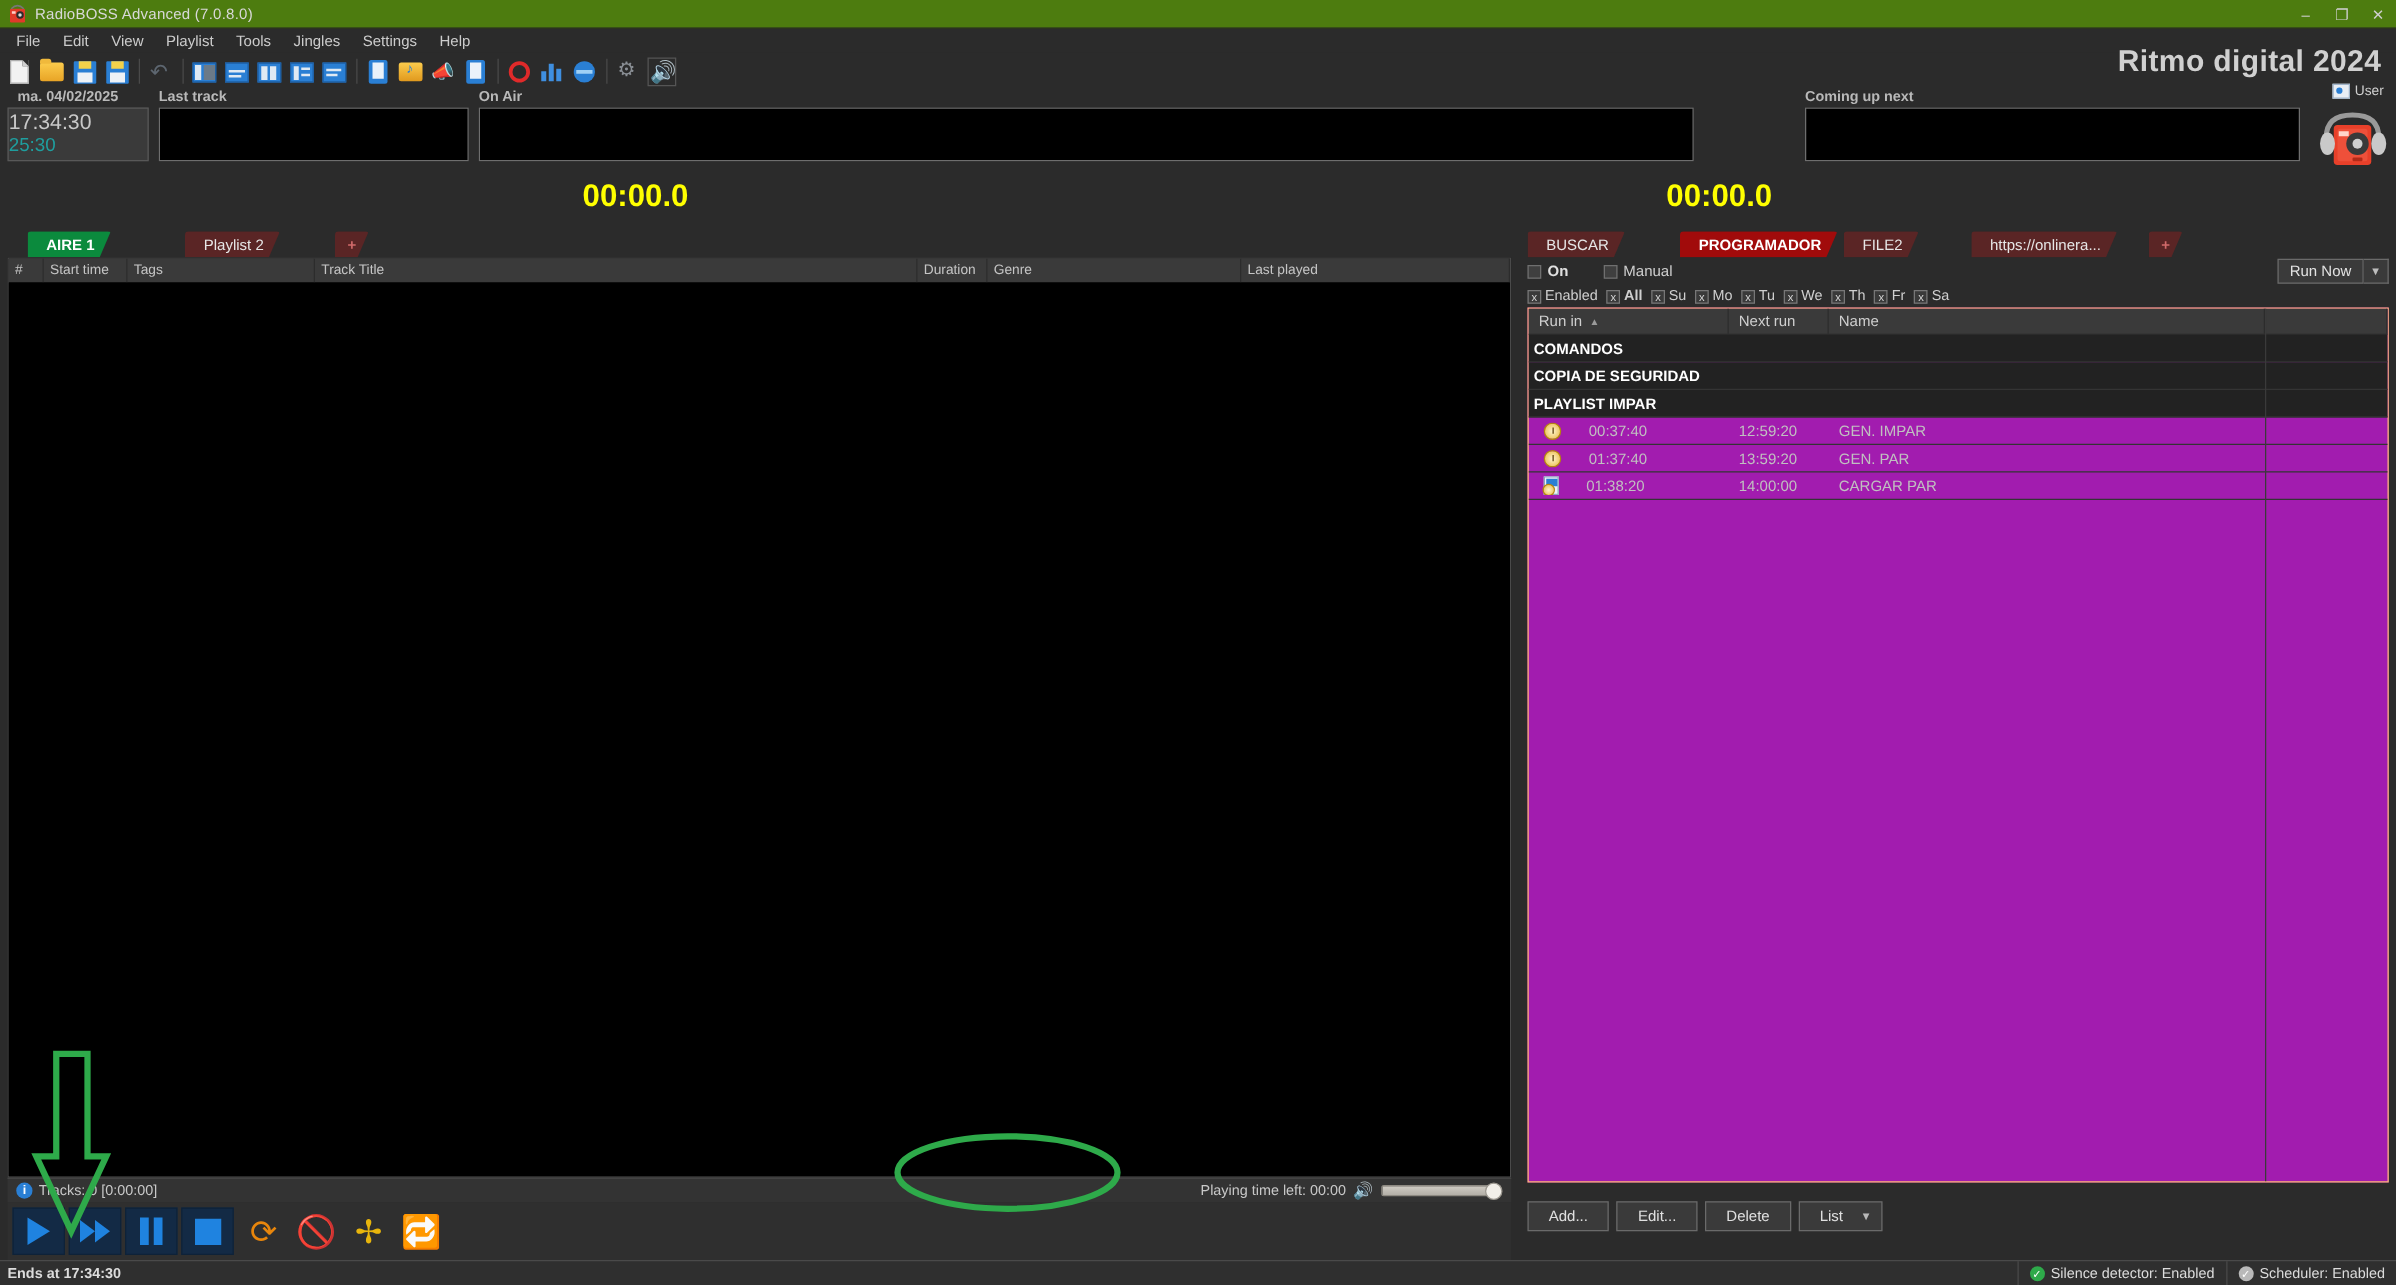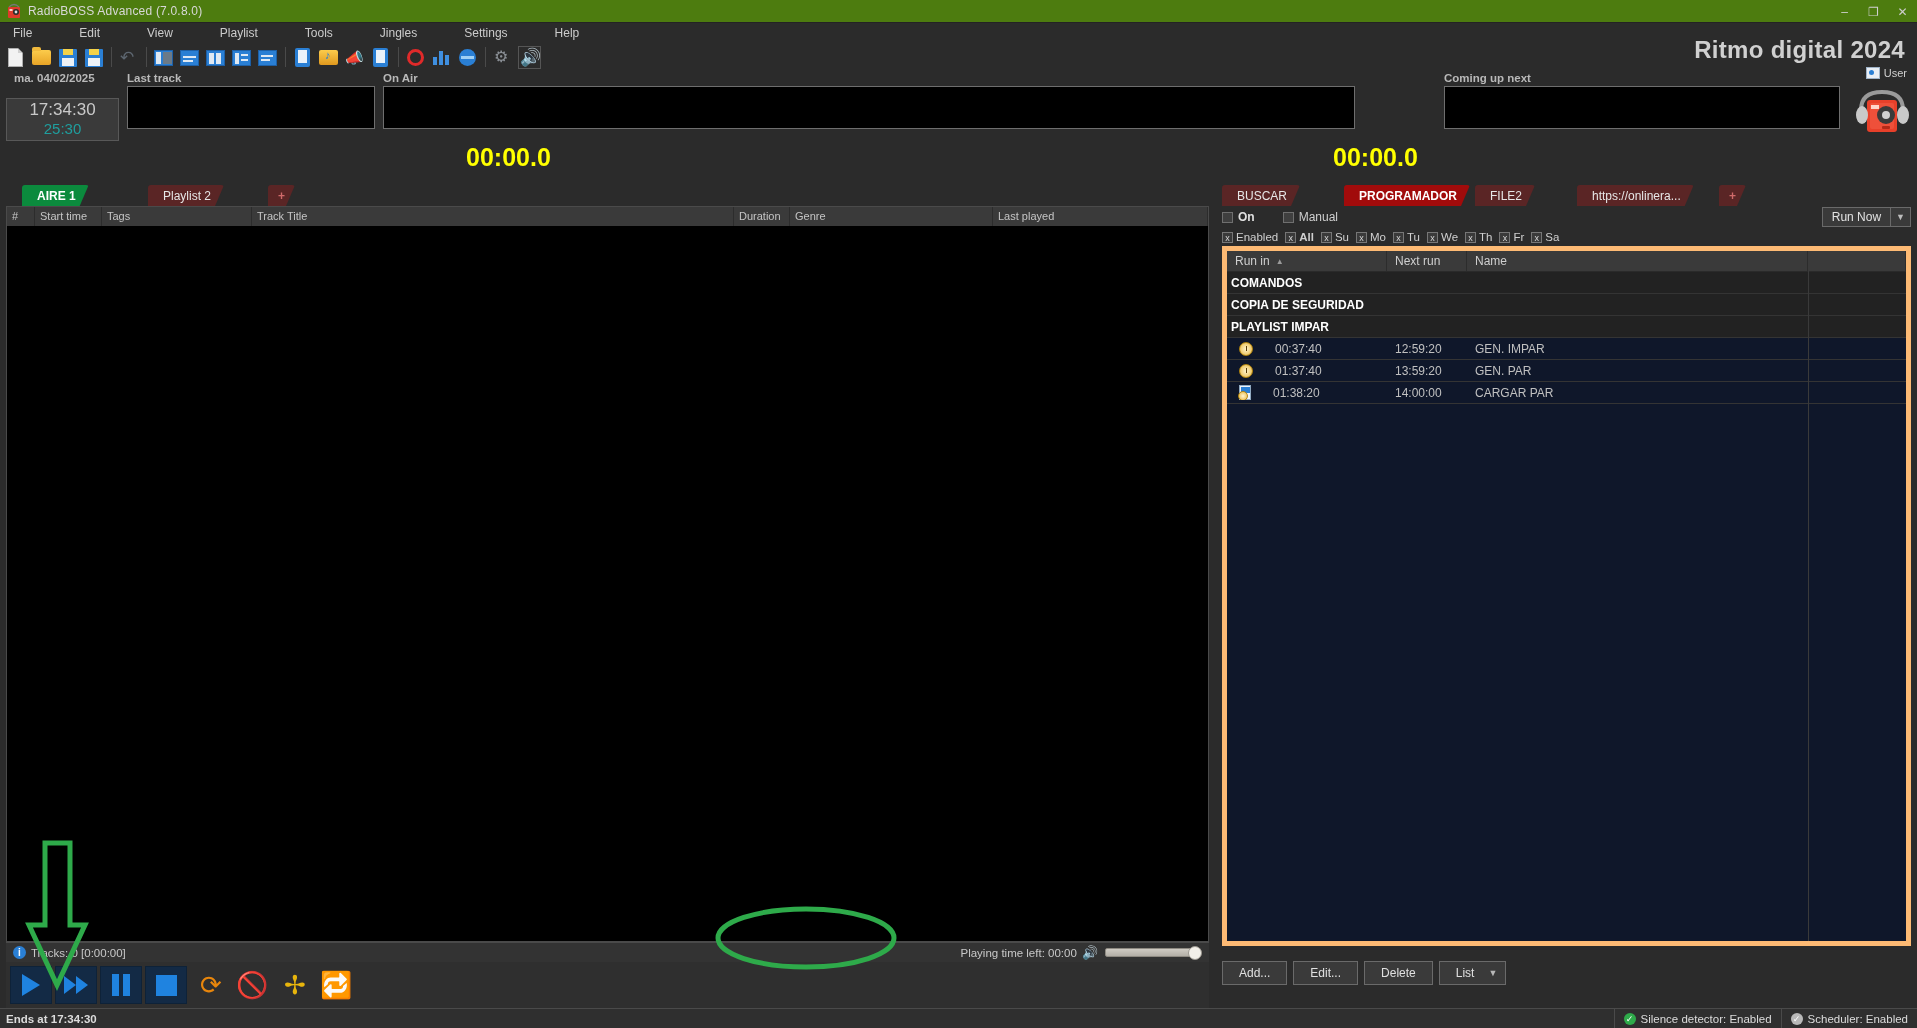--- a/index.html
+++ b/index.html
@@ -21,21 +21,21 @@
     width: 16px; height: 16px; margin: 0 6px 0 6px; position: relative; flex: none;
   }
   #title-text { font-size: 12px; color: #d8d8d8; letter-spacing: .2px; }
   #win-buttons { position: absolute; right: 0; top: 0; height: 23px; display: flex; }
   .win-btn {
     width: 29px; height: 23px; display: flex; align-items: center; justify-content: center;
     color: #cfcfcf; font-size: 12px; line-height: 1;
   }
 
   
-  #menubar { height: 19px; display: flex; align-items: center; padding-left: 4px; background: #2b2b2b; gap: 29px; }
+  #menubar { height: 19px; display: flex; align-items: center; padding-left: 4px; background: #2b2b2b; }
   .menu-item { font-size: 12px; color: #cccccc; padding: 1px 9px; }
 
   
   #toolbar { height: 30px; display: flex; align-items: center; padding-left: 5px; background: #2b2b2b; position: relative; }
   .tb { width: 21px; height: 21px; margin-right: 5px; position: relative; flex: none; }
   .tb-sep { width: 1px; height: 20px; background: #4a4a4a; margin: 0 6px 0 2px; flex: none; }
 
   .ic-doc { width: 15px; height: 19px; background: #f2f2f2; border: 1px solid #aeaeae;
             position: absolute; left: 3px; top: 1px; }
   .ic-doc:after { content: ""; position: absolute; right: -1px; top: -1px;
@@ -69,22 +69,22 @@
     font-size: 24px; font-weight: bold; color: #d0d0d0; letter-spacing: .3px;
   }
   #user-chip { position: absolute; right: 10px; top: 25px; display: flex; align-items: center; gap: 4px; font-size: 11px; color: #d0d0d0; }
   #user-chip .uico { width: 14px; height: 12px; background: #e8eef5; border: 1px solid #9fb3c8; position: relative; }
   #user-chip .uico:after { content:""; position:absolute; left:2px; top:2px; width:5px;height:5px;border-radius:50%;background:#2a7fd4; }
 
   
   #infostrip { position: relative; height: 74px; padding-left: 6px; }
   .lbl { font-size: 11.5px; font-weight: bold; color: #b9b9b9; }
   #clockbox {
-    position: absolute; left: 6px; top: 26px; width: 113px; height: 43px;
-    background: #3a3a3a; border: 1px solid #585858; text-align: center;
+    position: absolute; left: 6px; top: 14px; width: 113px; height: 43px;
+    background: #3a3a3a; border: 1px solid #585858; text-align: left;
   }
   #clock-time { font-size: 17px; color: #c9c9c9; line-height: 21px; }
   #clock-sub { font-size: 15px; color: #1f9e9e; line-height: 18px; }
   #date-label { position: absolute; left: 14px; top: 0px; }
   .blackbox { background: #000; border: 1px solid #6e6e6e; position: absolute; }
   #lasttrack-label { position: absolute; left: 127px; top: 0; }
   #lasttrack-box { left: 127px; top: 14px; width: 248px; height: 43px; }
   #onair-label { position: absolute; left: 383px; top: 0; }
   #onair-box { left: 383px; top: 14px; width: 972px; height: 43px; }
   #next-label { position: absolute; left: 1444px; top: 0; }
@@ -158,21 +158,21 @@
     margin-left: auto; display: flex; align-items: stretch; margin-right: 0;
   }
   #runnow .b { background: #3a3a3a; border: 1px solid #6a6a6a; padding: 2px 9px; font-size: 12px; color: #e2e2e2; }
   #runnow .d { background: #3a3a3a; border: 1px solid #6a6a6a; border-left: none; padding: 2px 5px; font-size: 9px; color: #bdbdbd; display:flex; align-items:center; }
 
   #daysrow { position: absolute; left: 0; top: 44px; right: 0; height: 18px; display: flex; align-items: center; font-size: 11.5px; color: #cfcfcf; }
   .xbox { display:inline-block; width: 11px; height: 11px; border: 1px solid #777; background: #3a3a3a; color: #d8d8d8; font-size: 9px; line-height: 10px; text-align: center; margin-right: 3px; }
   .dayitem { display: flex; align-items: center; margin-right: 7px; }
   .dayitem.bold span.t { font-weight: bold; }
 
-  #sched-wrap { position: absolute; left: 0; top: 62px; right: 0; bottom: 62px; background: #0f172a; border: 5px solid #fdba74; }
+  #sched-wrap { position: absolute; left: 0; top: 62px; right: 0; bottom: 62px; background: #a21caf; border: 1px solid #fdba74; }
   #sched-head { height: 21px; background: #3a3a3a; display: flex; font-size: 12px; color: #cfcfcf; border-bottom: 1px solid #2a2a2a; }
   #sched-head .cell { padding: 3px 8px; border-right: 1px solid #2c2c2c; }
   .srow { display: flex; align-items: center; height: 22px; font-size: 12px; border-bottom: 1px solid #343434; }
   .srow.group { font-weight: bold; color: #ffffff; padding-left: 4px; background: #222; }
   .srow.item { color: #c0c0c0; }
   .srow.item.sel { background: #1b5a94; border: 1px solid #0d3c68; color: #dfe9f2; }
   .scell { padding-left: 8px; overflow: hidden; white-space: nowrap; }
   .sc-runin { width: 160px; display: flex; align-items: center; gap: 22px; padding-left: 12px; }
   .sc-next { width: 80px; }
   .sc-name { flex: 1; }

